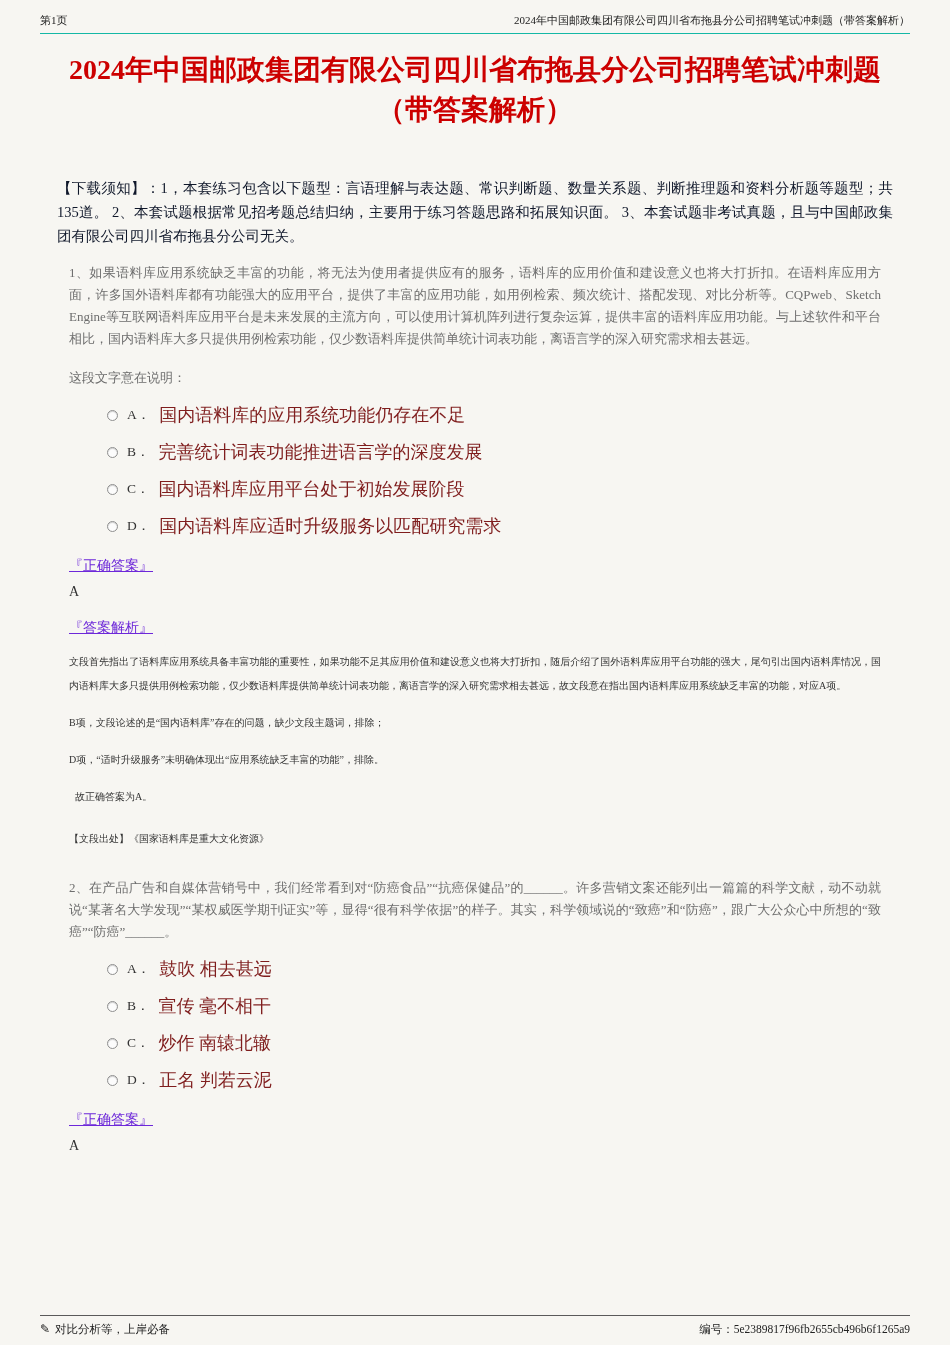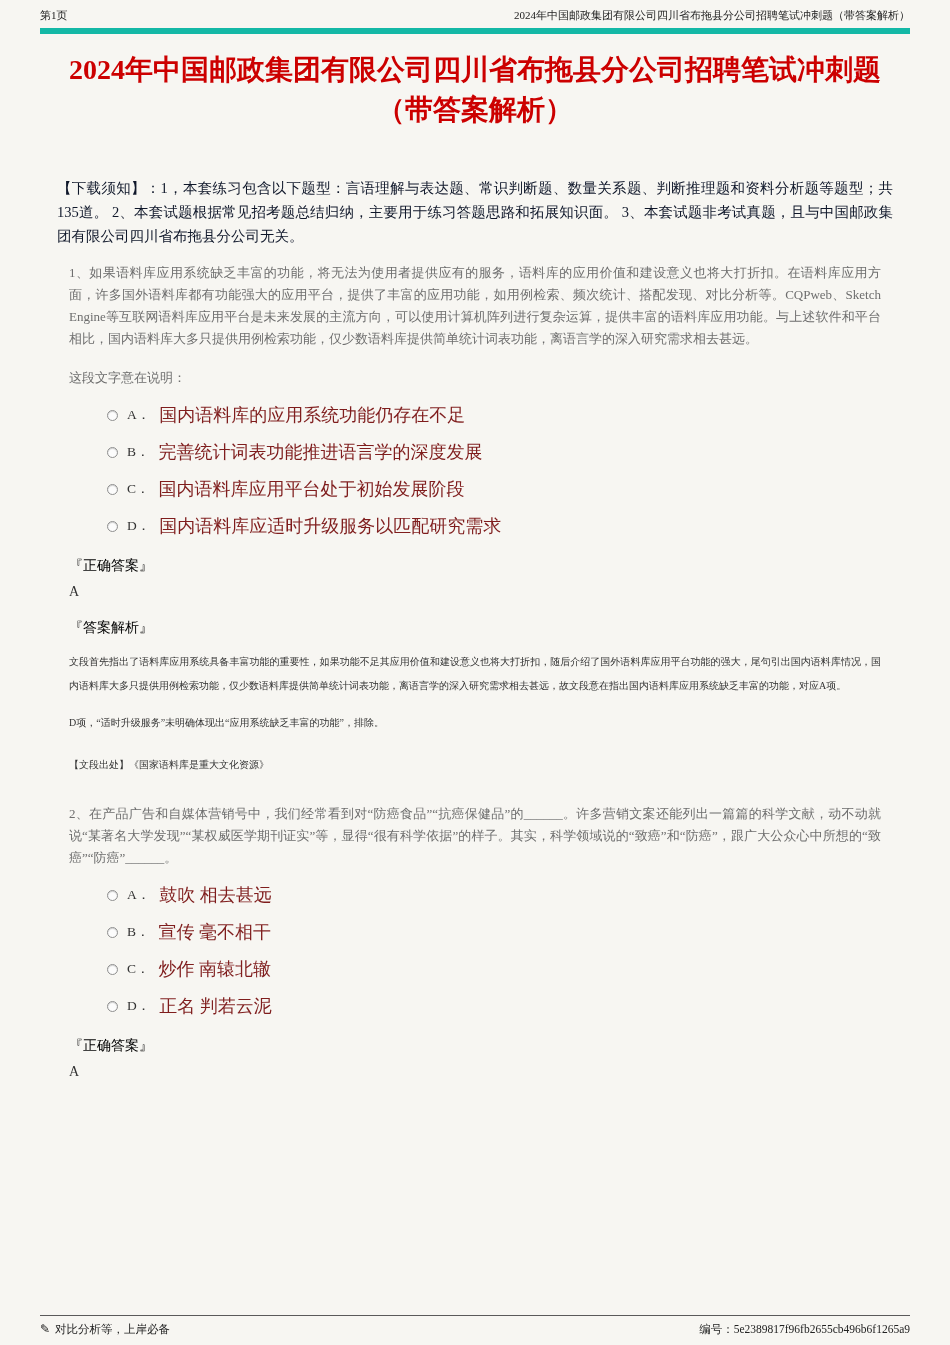--- a/index.html
+++ b/index.html
@@ -18,21 +18,21 @@
     background: #f7f6f2;
   }
   .page-header {
     position: absolute;
     top: 0; left: 40px; right: 40px;
     height: 34px;
     display: flex;
     justify-content: space-between;
     align-items: flex-end;
     padding-bottom: 5px;
-    border-bottom: 6px solid #14b8a6;
+    border-bottom: 1px solid #14b8a6;
     font-size: 11px;
     color: #222;
   }
   .content {
     position: absolute;
     top: 34px; left: 0; right: 0;
     padding: 0 57px;
   }
   .doc-title {
     margin: 16px 0 0;
@@ -78,21 +78,21 @@
     width: 11px; height: 11px;
     border: 1px solid #8f8f8f;
     border-radius: 50%;
     background: #fcfcfc;
     box-shadow: inset 0 1px 1px rgba(0,0,0,.18);
     margin-right: 9px;
     flex: none;
   }
   .opt-key { font-size: 13.5px; color: #333; margin-right: 9px; white-space: nowrap; }
   .opt-text { font-size: 18px; color: #7f1d1d; }
-  .ans-label { margin: 19px 0 0; font-size: 14px; color: #000000; }
+  .ans-label { margin: 19px 0 0; font-size: 14px; color: #6d28d9; text-decoration: underline; }
   .ans-value { margin: 9px 0 0; font-size: 14px; color: #333; }
   .analysis {
     margin: 13px 0 0;
     font-size: 10px;
     line-height: 24px;
     color: #333;
     text-align: justify;
   }
   .conclusion { padding-left: 6px; }
   .source { margin-top: 18px; }
@@ -152,21 +152,23 @@
           <span class="opt-key">D．</span>
           <span class="opt-text">国内语料库应适时升级服务以匹配研究需求</span>
         </div>
       </div>
 
       <p class="ans-label">『正确答案』</p>
       <p class="ans-value">A</p>
       <p class="ans-label">『答案解析』</p>
 
       <p class="analysis">文段首先指出了语料库应用系统具备丰富功能的重要性，如果功能不足其应用价值和建设意义也将大打折扣，随后介绍了国外语料库应用平台功能的强大，尾句引出国内语料库情况，国内语料库大多只提供用例检索功能，仅少数语料库提供简单统计词表功能，离语言学的深入研究需求相去甚远，故文段意在指出国内语料库应用系统缺乏丰富的功能，对应A项。</p>
+      <p class="analysis">B项，文段论述的是“国内语料库”存在的问题，缺少文段主题词，排除；</p>
       <p class="analysis">D项，“适时升级服务”未明确体现出“应用系统缺乏丰富的功能”，排除。</p>
+      <p class="analysis conclusion">故正确答案为A。</p>
 
       <p class="analysis source">【文段出处】《国家语料库是重大文化资源》</p>
     </section>
 
     <section class="question q2">
       <p class="stem">2、在产品广告和自媒体营销号中，我们经常看到对“防癌食品”“抗癌保健品”的______。许多营销文案还能列出一篇篇的科学文献，动不动就说“某著名大学发现”“某权威医学期刊证实”等，显得“很有科学依据”的样子。其实，科学领域说的“致癌”和“防癌”，跟广大公众心中所想的“致癌”“防癌”______。</p>
 
       <div class="options">
         <div class="option">
           <span class="radio"></span>

